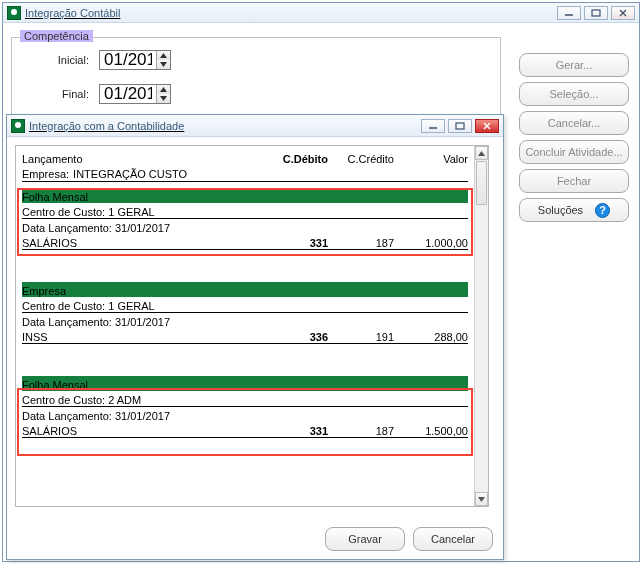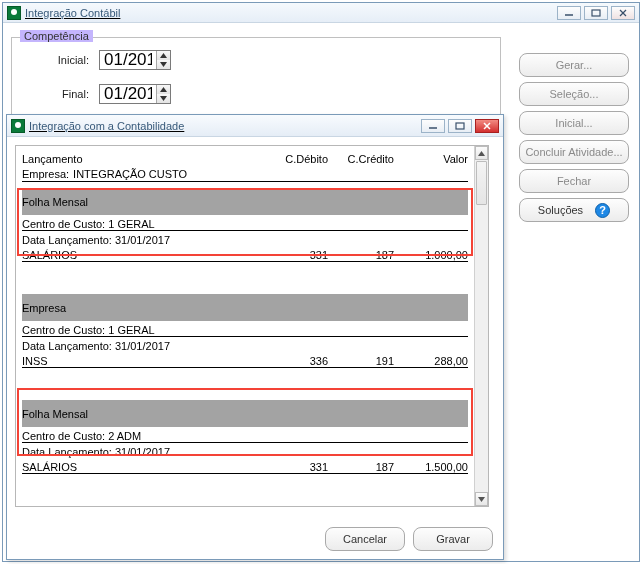--- a/index.html
+++ b/index.html
@@ -92,26 +92,26 @@
     height:14px; background:linear-gradient(#fbfbfb,#e7e7e7); border:1px solid #bcbcbc;
     display:flex;align-items:center;justify-content:center;cursor:pointer;
   }
   .report .vscroll .thumb{
     position:absolute; left:1px; right:1px; top:15px; height:44px;
     background:linear-gradient(#f4f4f4,#e5e5e5); border:1px solid #bcbcbc; border-radius:1px;
   }
 
   .line { display:flex; align-items:flex-end; height:15px; }
   .c-lanc { flex: 1 1 auto; }
-  .c-deb { width: 58px; text-align:right; }
+  .c-deb { width: 58px; text-align:right;font-weight:bold; }
   .c-cred { width: 66px; text-align:right; }
   .c-val { width: 74px; text-align:right; }
   .hdrline { font-weight: normal; color:#000; }
   .hdruline { border-bottom:1px solid #000; margin-top:1px; }
-  .greyband { background:#a3a3a3; height:27px; display:flex; align-items:center; }
+  .greyband { background:#15803d; height:15px; display:flex; align-items:flex-end; }
   .blackline { border-bottom:1px solid #000; }
   .sp6 { height:6px; }
   .sp16 { height:16px; }
 
   .redbox {
     position:absolute; border:2px solid #f44336; pointer-events:none;
   }
 
   .dlg-btns {
     position:absolute; right:10px; bottom:8px; display:flex; gap:8px;
@@ -183,21 +183,21 @@
                 </svg>
               </span>
           </span>
         </span>
       </div>
     </div>
 
     <div class="rbtns">
       <div class="btn disabled">Gerar...</div>
       <div class="btn disabled">Seleção...</div>
-      <div class="btn disabled">Inicial...</div>
+      <div class="btn disabled">Cancelar...</div>
       <div class="btn disabled">Concluir Atividade...</div>
       <div class="btn disabled">Fechar</div>
       <div class="btn sol">
         <span>Soluções</span>
         <span class="help-icon">?</span>
       </div>
     </div>
   </div>
 </div>
 
@@ -316,17 +316,17 @@
         <div class="thumb"></div>
         <div class="sbtn" style="position:absolute;bottom:0;left:0;right:0;">
             <svg width="7" height="5" viewBox="0 0 7 5">
               <polygon points="0,0 7,0 3.5,5" fill="#555"></polygon>
             </svg>
           </div>
       </div>
     </div>
 
     <div class="dlg-btns">
+      <div class="btn">Gravar</div>
       <div class="btn">Cancelar</div>
-      <div class="btn">Gravar</div>
     </div>
   </div>
 </div>
 
 </body></html>

